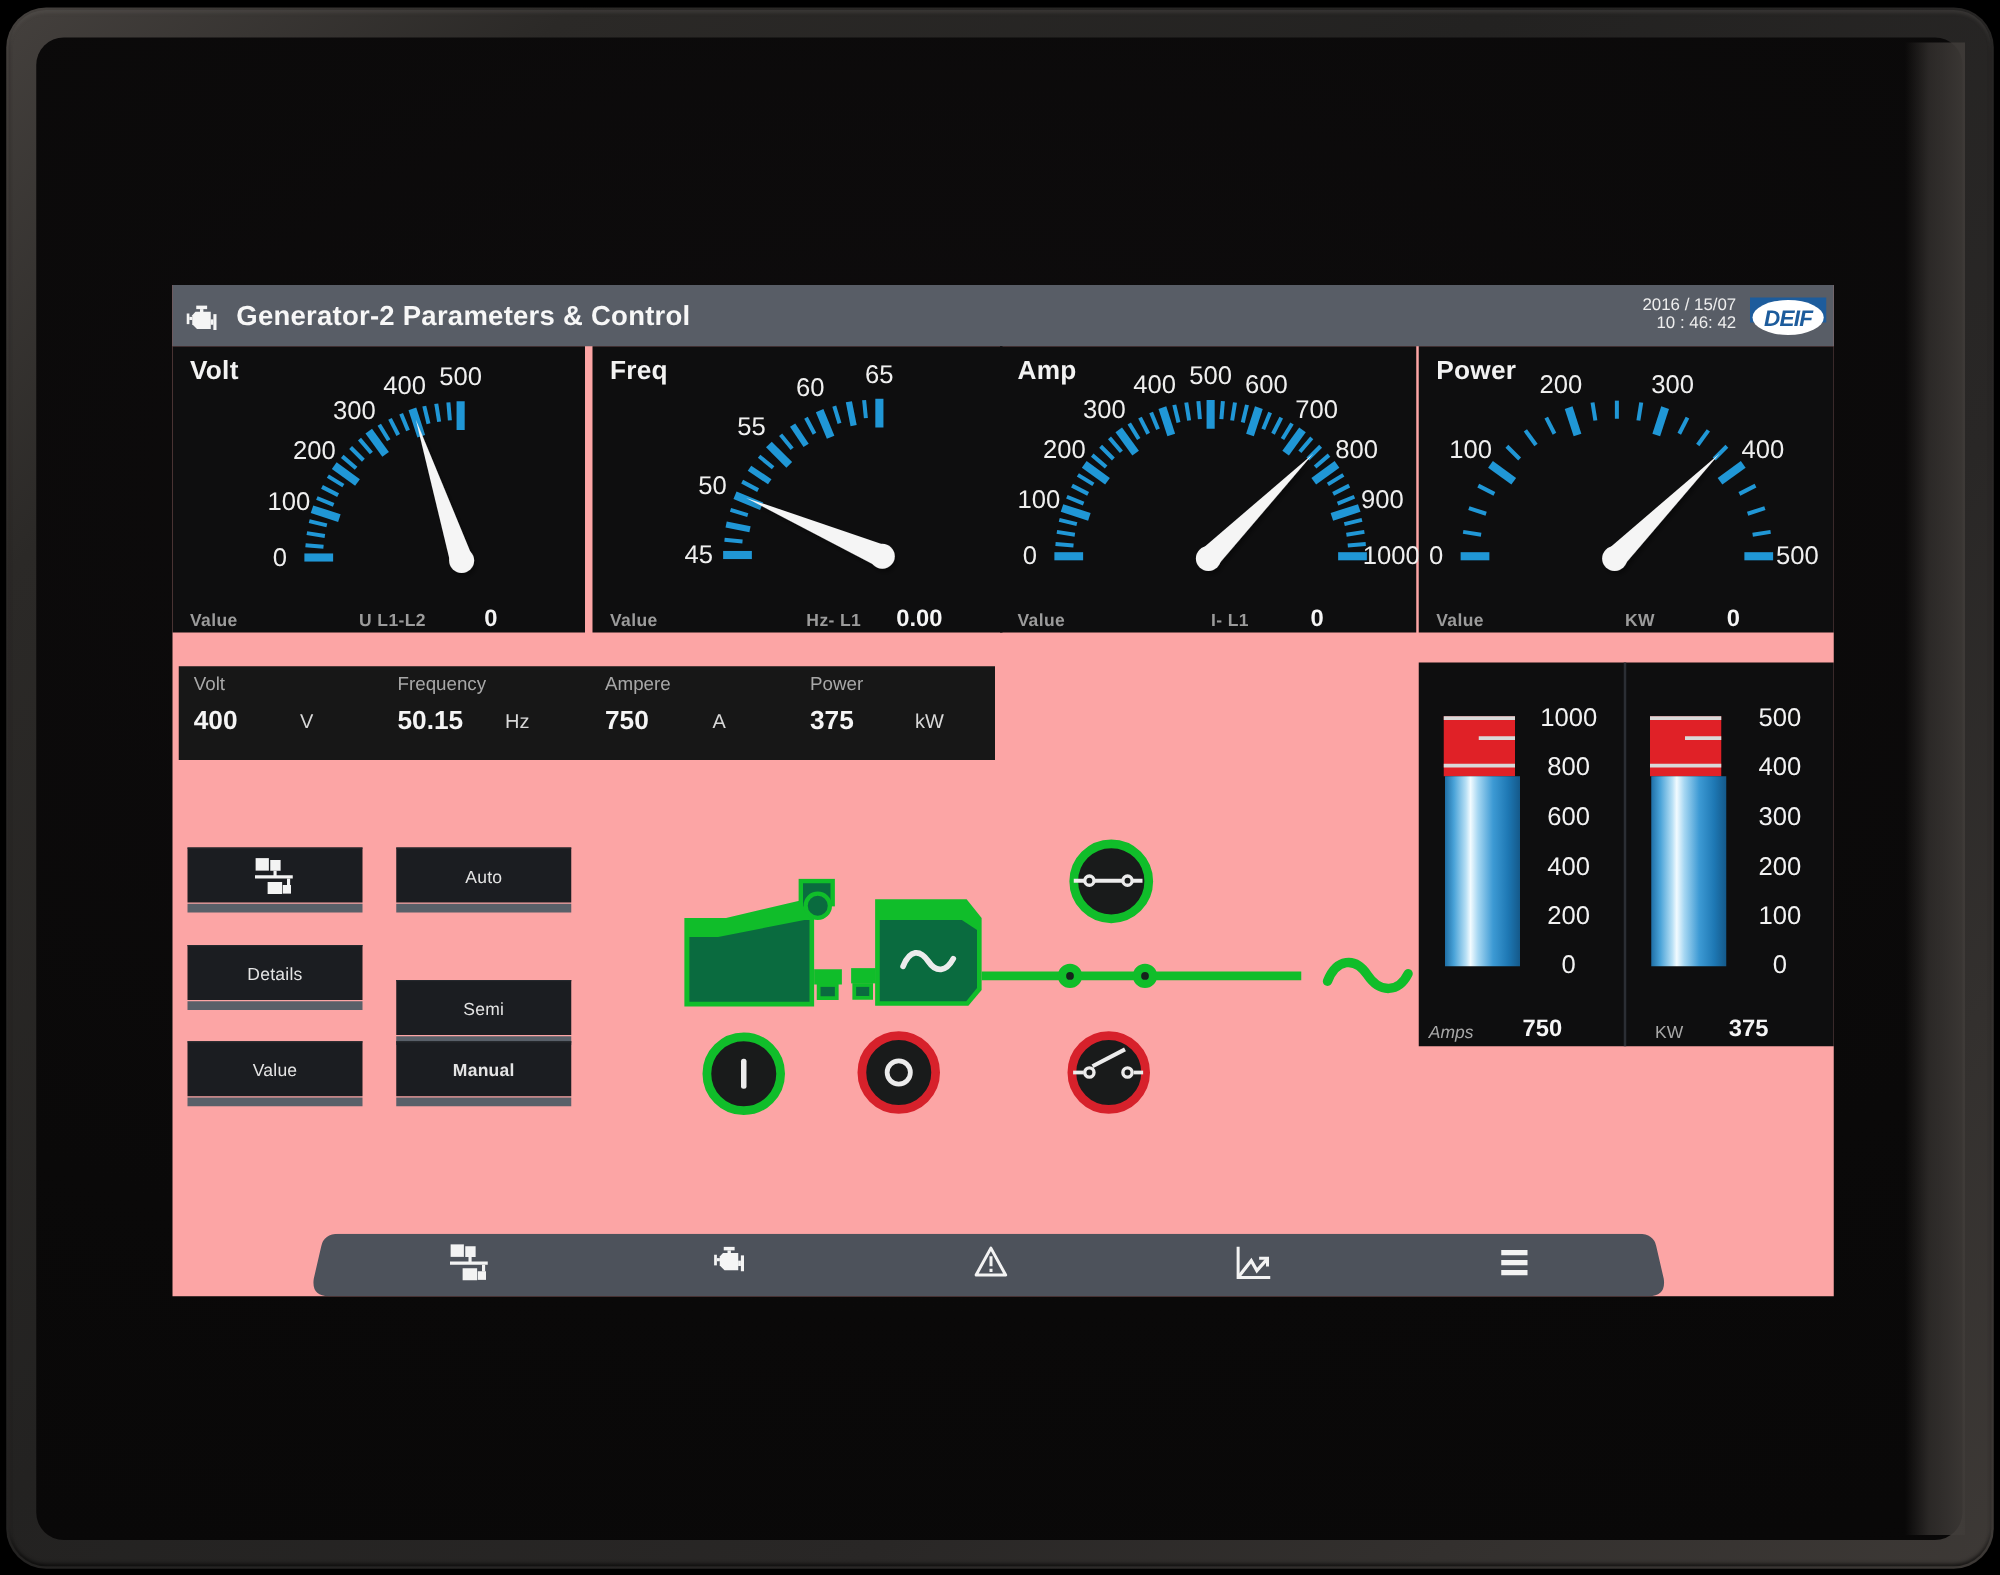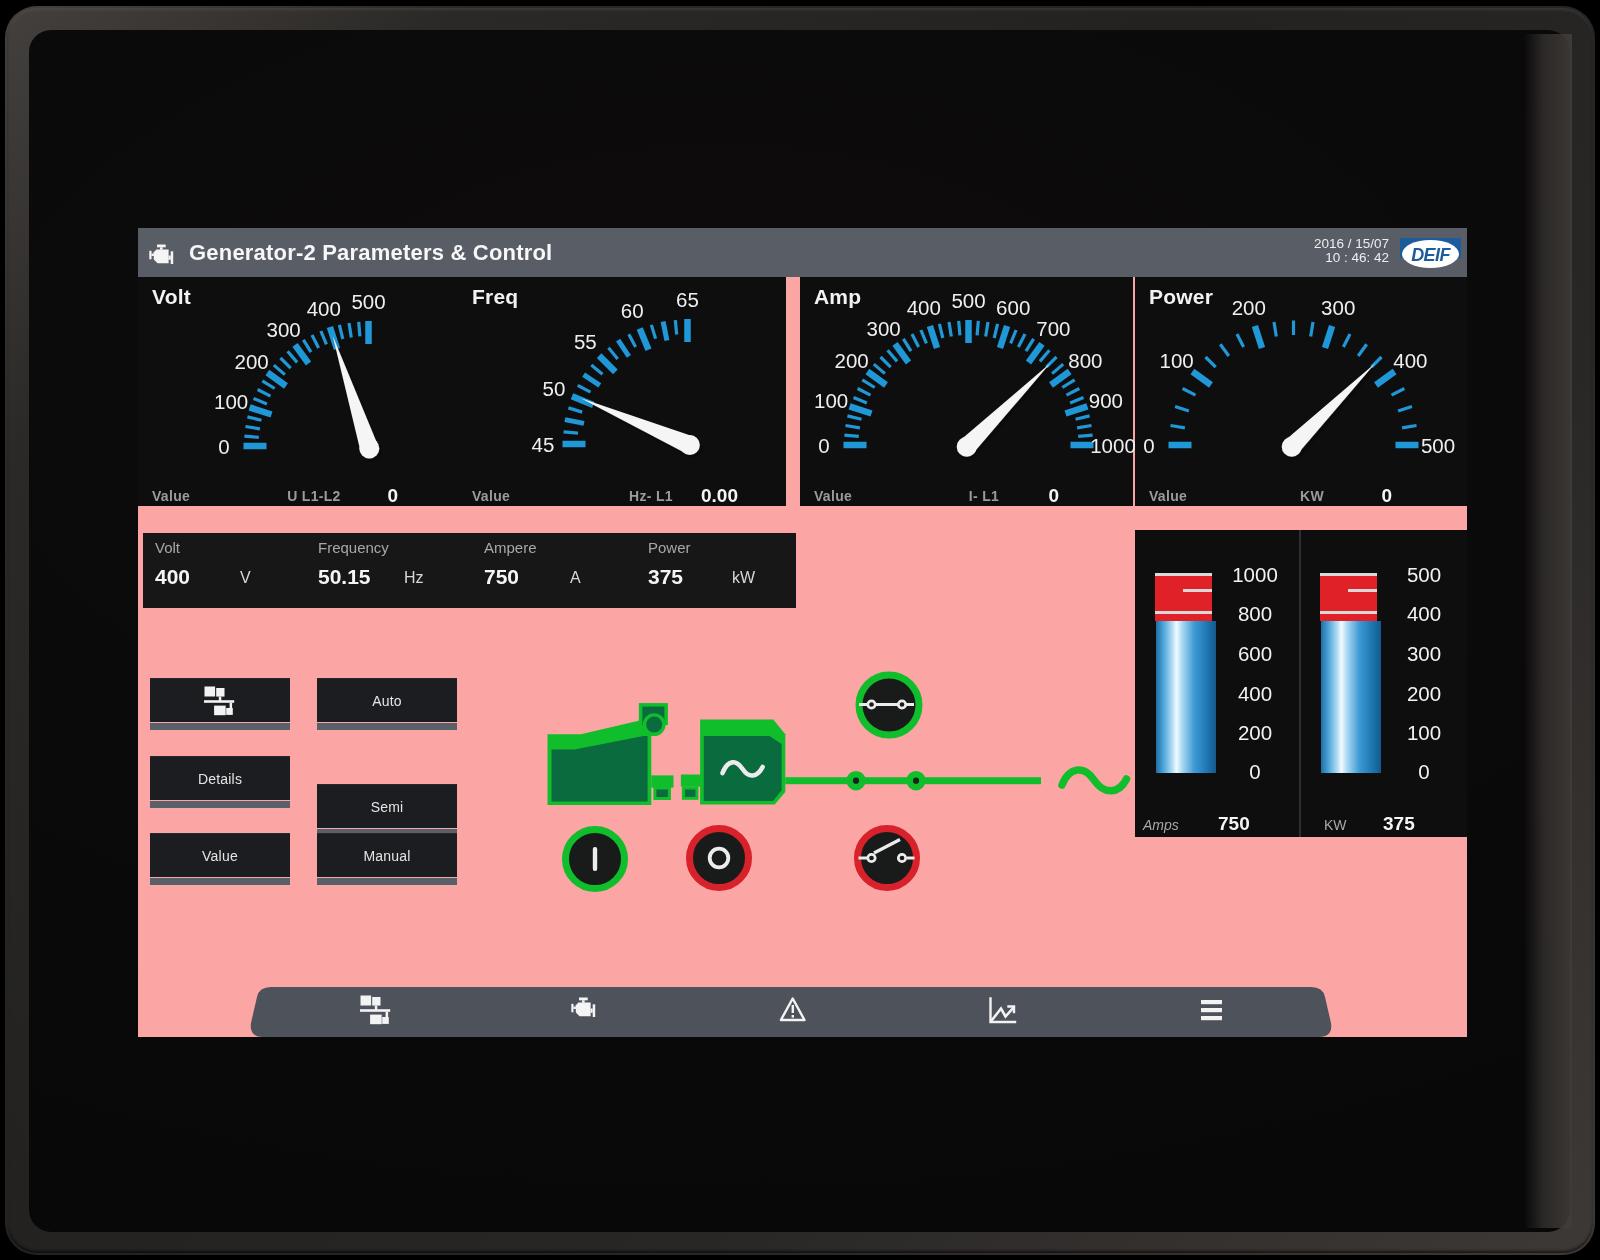--- a/index.html
+++ b/index.html
@@ -94,21 +94,21 @@
         <text x="230.5" y="24.5" font-size="20.5" fill="#efefef" text-anchor="middle" dominant-baseline="central">500</text>
         <g filter="url(#nsh)">
           <circle cx="231.3" cy="171.4" r="10" fill="#f5f5f5"></circle>
           <polygon points="194.7,58.7 222.5,174.2 240.0,168.5" fill="#f5f5f5"></polygon>
         </g>
       </svg>
       <div class="vrow" style="left:14px;top:211px;">Value</div>
       <div class="vrow" style="left:86px;top:211px;width:180px;text-align:center;">U L1-L2</div>
       <div class="vnum" style="left:0;top:208px;width:260px;">0</div>
     </div>
-    <div class="gpanel" style="left:320px;width:328px;">
+    <div class="gpanel" style="left:336px;width:328px;">
       <div class="gtitle" style="left:14px;top:8px;">Freq</div>
       <svg class="abs" style="left:0;top:0;overflow:visible" width="328" height="229" viewBox="0 0 328 229">
         <defs>
           <filter id="nsh" x="-30%" y="-30%" width="160%" height="160%">
             <feDropShadow dx="2" dy="3" stdDeviation="1.5" flood-color="#000" flood-opacity="0.35"></feDropShadow>
           </filter>
         </defs>
         <line x1="127.5" y1="167.0" x2="104.5" y2="167.0" stroke="#2097d6" stroke-width="6.5"></line>
         <line x1="120.0" y1="156.2" x2="105.6" y2="154.8" stroke="#2097d6" stroke-width="3.2"></line>
         <line x1="126.0" y1="146.4" x2="106.9" y2="142.6" stroke="#2097d6" stroke-width="5"></line>
@@ -290,21 +290,21 @@
       <div class="ul"></div>
     </div>
     <div class="btn" style="left:179px;top:556px;">
       <span>Semi</span>
       <div class="ul"></div>
     </div>
     <div class="btn" style="left:12px;top:605px;">
       <span>Value</span>
       <div class="ul"></div>
     </div>
-    <div class="btn" style="left:179px;top:605px;">
+    <div class="btn" style="left:179px;top:605px;font-weight:bold;">
       <span>Manual</span>
       <div class="ul"></div>
     </div>
     <div id="barpanel">
       <div class="abs" style="left:164px;top:0;width:2px;height:307px;background:#2b2e34;"></div>
       <div class="abs" style="left:20px;top:42.5px;width:57px;height:48.5px;background:#e02127;"></div>
       <div class="abs" style="left:20px;top:42.5px;width:57px;height:3.2px;background:#d9d9d9;"></div>
       <div class="abs" style="left:48px;top:58.5px;width:29px;height:3.2px;background:#d9d9d9;"></div>
       <div class="abs" style="left:20px;top:80.5px;width:57px;height:3.5px;background:#d9d9d9;"></div>
       <div class="abs" style="left:21px;top:91px;width:60px;height:151.5px;background:linear-gradient(90deg,#1e6fa6 0%,#4aa3d8 12%,#b8e0f5 28%,#f2fbff 34%,#a6d7f2 44%,#3d9ad4 64%,#1e78b4 84%,#14598a 100%);"></div>

